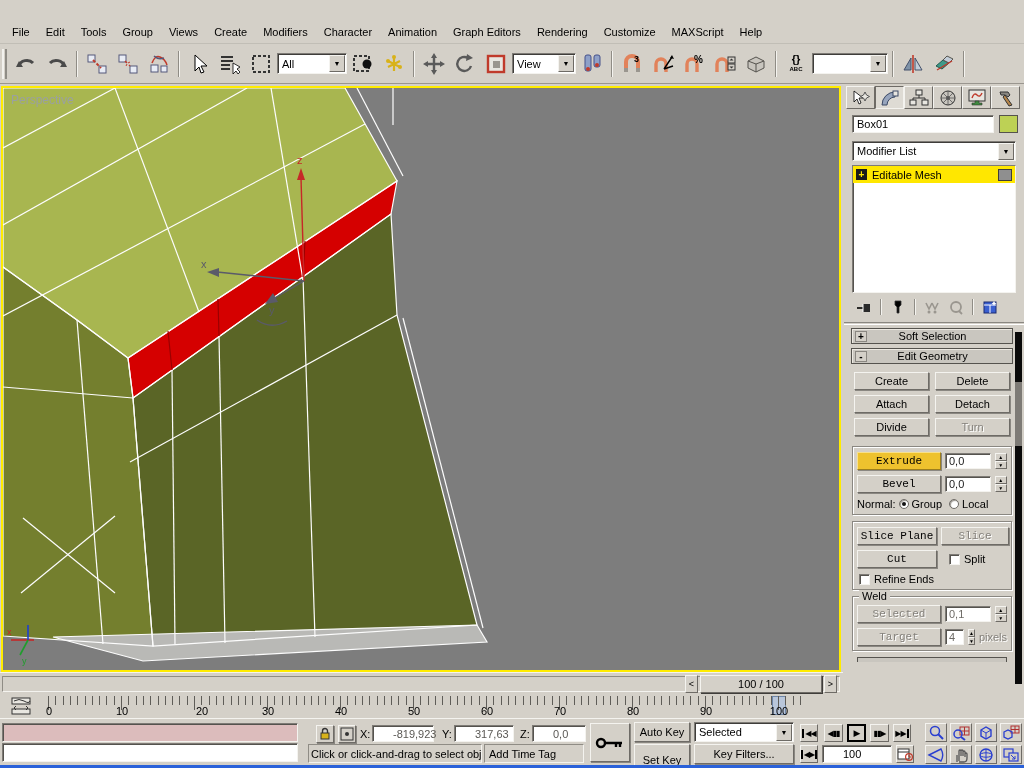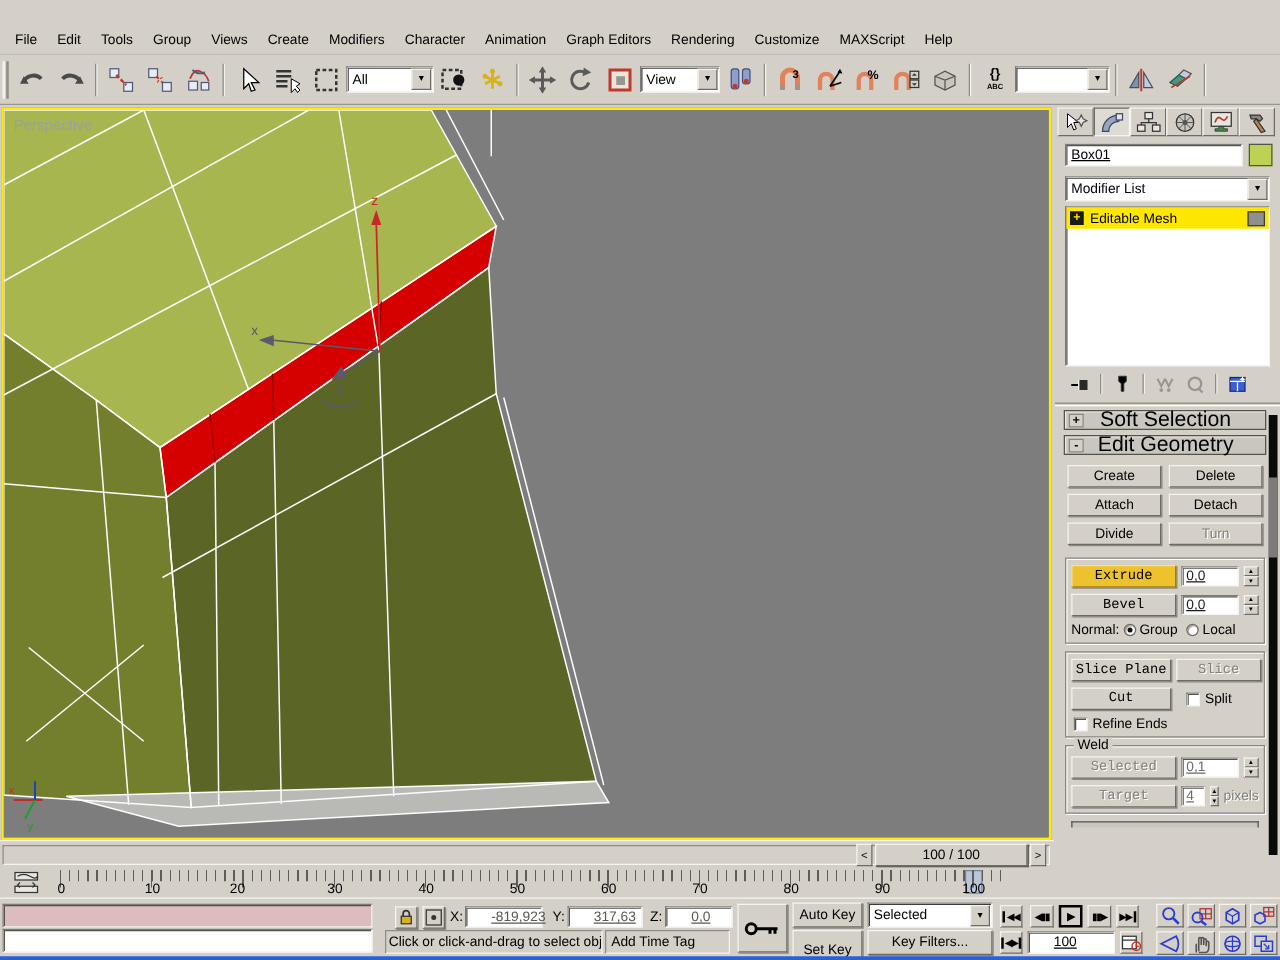--- a/index.html
+++ b/index.html
@@ -62,21 +62,21 @@
   .tb-icon { position:absolute; left:8px; top:3px; width:28px; height:18px; }
   .tb-marker { position:absolute; left:772px; top:2px; width:14px; height:19px; background:#b9c6da; border:1px solid #6e86a8; }
   .tb-ruler { position:absolute; left:48px; top:2px; width:758px; height:9px;
     background:repeating-linear-gradient(90deg,#5f5d58 0 1px,transparent 1px 7.3px); }
   .tb-ruler2 { position:absolute; left:48px; top:2px; width:759px; height:14px;
     background:repeating-linear-gradient(90deg,#5f5d58 0 1px,transparent 1px 73px); }
   .tb-lbl { position:absolute; top:11px; font-size:11px; transform:translateX(-50%); }
 
   
   .statusbar { position:absolute; left:0; top:718px; width:1024px; height:47px; background:#d4d0c8; border-top:1px solid #f4f3ef; }
-  .sunken { background:#fff; border:1px solid; border-color:#7e7b76 #f4f3ef #f4f3ef #7e7b76; box-shadow:inset 1px 1px 0 #55534e;text-decoration:underline; }
+  .sunken { background:#fff; border:1px solid; border-color:#7e7b76 #f4f3ef #f4f3ef #7e7b76; box-shadow:inset 1px 1px 0 #55534e; }
   .listener-pink { position:absolute; left:2px; top:4px; width:296px; height:19px; background:#dcbcbc; }
   .listener-white { position:absolute; left:2px; top:24px; width:296px; height:19px; }
   .sbtn { background:#d4d0c8; border:1px solid; border-color:#f4f3ef #6e6b66 #6e6b66 #f4f3ef; box-shadow:1px 1px 0 #8a8781;
     display:flex; align-items:center; justify-content:center; }
   .coordlbl { position:absolute; top:9px; font-size:11px; }
   .coordfld { position:absolute; top:6px; height:17px; color:#5a5854; padding:2px 20px; font-size:11px; }
   .promptfld { position:absolute; left:308px; top:25px; width:174px; height:19px; background:#d4d0c8;
     border:1px solid; border-color:#8f8c85 #f4f3ef #f4f3ef #8f8c85; padding:3px 2px; white-space:nowrap; overflow:hidden; }
   .timetag { position:absolute; left:484px; top:25px; width:100px; height:19px; background:#d4d0c8;
     border:1px solid; border-color:#8f8c85 #f4f3ef #f4f3ef #8f8c85; padding:3px 4px; }
@@ -113,21 +113,21 @@
 
   .partialbtns { display:flex; gap:6px; padding:0 8px; }
   .partialbtn { flex:1; height:9px; background:#d4d0c8; border:1px solid; border-top:none; border-color:#f4f3ef #6e6b66 #6e6b66 #f4f3ef; }
   .selgroup { border:1px solid #9a968f; border-top:none; box-shadow:1px 1px 0 #fff; padding:4px 6px 6px 6px; margin-bottom:8px; }
   .facesel { text-align:right; font-size:11px; }
 
   .rollout { height:16px; margin:0 1px 4px 1px; background:#c9c6bf; border:1px solid #55534e;
     box-shadow:inset 1px 1px 0 #ece9e2; display:flex; align-items:center; }
   .rollout .pm { width:12px; height:11px; margin:0 4px 0 3px; border:1px solid #8a8781; background:#d4d0c8;
     font-size:10px; line-height:9px; text-align:center; font-weight:bold; }
-  .rollout .rlabel { flex:1; text-align:center; margin-right:18px; font-size:17px; }
+  .rollout .rlabel { flex:1; text-align:center; margin-right:18px; font-size:11px; }
 
   .btngrid { display:grid; grid-template-columns:1fr 1fr; gap:5px 6px; padding:4px 4px; }
   .pbutton { height:18px; background:#d4d0c8; border:1px solid; border-color:#f4f3ef #6e6b66 #6e6b66 #f4f3ef;
     box-shadow:1px 1px 0 #8a8781; text-align:center; line-height:16px; font-size:11px; }
   .pbutton.disabled { color:#84817b; text-shadow:1px 1px 0 #fff; }
   .pbutton.hl { background:#eec22e; border-color:#f7e08e #9c7e1d #9c7e1d #f7e08e; }
   .groupbox { border:1px solid #8a8781; box-shadow:1px 1px 0 #fff, inset 1px 1px 0 #fff; margin:6px 2px; padding:5px 4px 4px 4px; position:relative; }
   .grow { display:flex; align-items:center; gap:4px; margin-bottom:5px; }
   .grow .pbutton { width:84px; flex:none;font-family:Liberation Mono, monospace; }
   .spinfield { width:50px; height:16px; padding:1px 3px; font-size:11px; color:#1a1a1a; }
@@ -415,21 +415,21 @@
           <rect x="4" y="1" width="18" height="6" fill="#e8e6e0" stroke="#333"></rect>
           <rect x="4" y="12" width="18" height="5" fill="#e8e6e0" stroke="#333"></rect>
           <path d="M6 4 q5-3 10 0 t6 0" fill="none" stroke="#333"></path>
           <path d="M8 9 l-2 2 2 2 M18 9 l2 2 -2 2" stroke="#333" fill="none"></path>
         </svg></span>
     <span class="tb-marker"></span>
     <span class="tb-ruler"></span>
     <span class="tb-ruler2"></span>
     <span class="tb-lbl" style="left:49px">0</span>
     <span class="tb-lbl" style="left:122px">10</span>
-    <span class="tb-lbl" style="left:190px">20</span>
+    <span class="tb-lbl" style="left:202px">20</span>
     <span class="tb-lbl" style="left:268px">30</span>
     <span class="tb-lbl" style="left:341px">40</span>
     <span class="tb-lbl" style="left:414px">50</span>
     <span class="tb-lbl" style="left:487px">60</span>
     <span class="tb-lbl" style="left:560px">70</span>
     <span class="tb-lbl" style="left:633px">80</span>
     <span class="tb-lbl" style="left:706px">90</span>
     <span class="tb-lbl" style="left:779px">100</span>
   </div>
 

